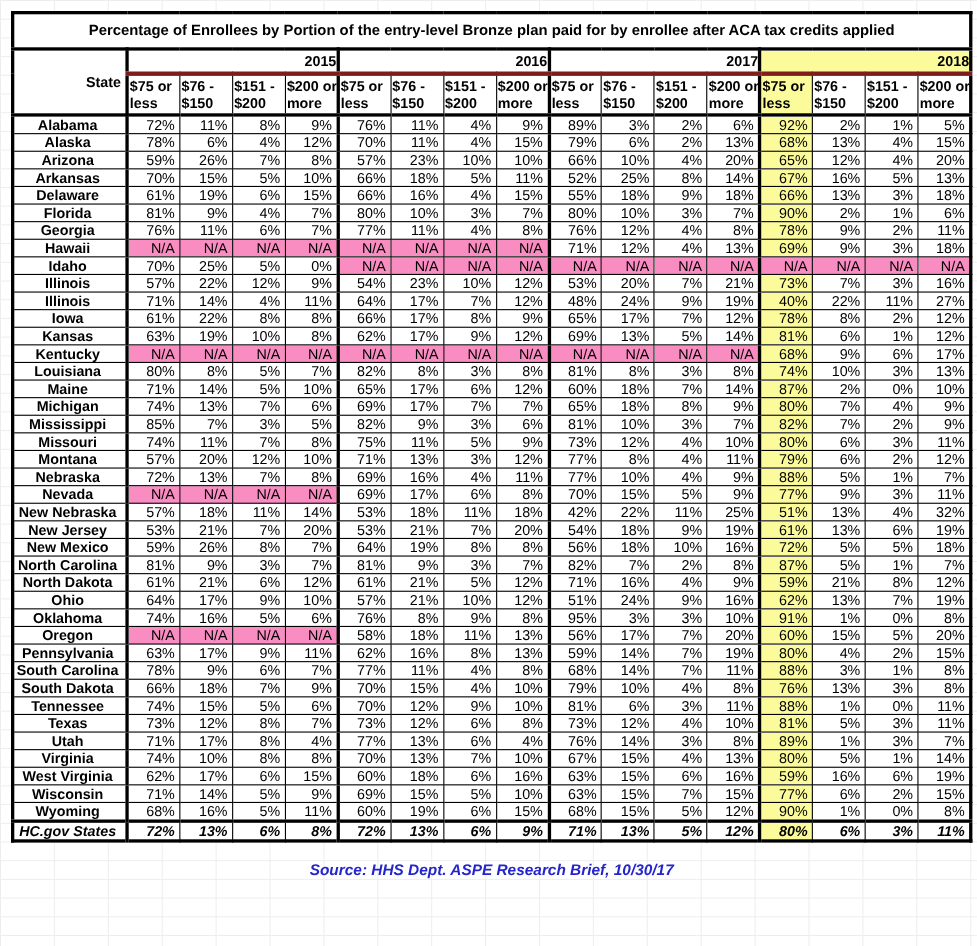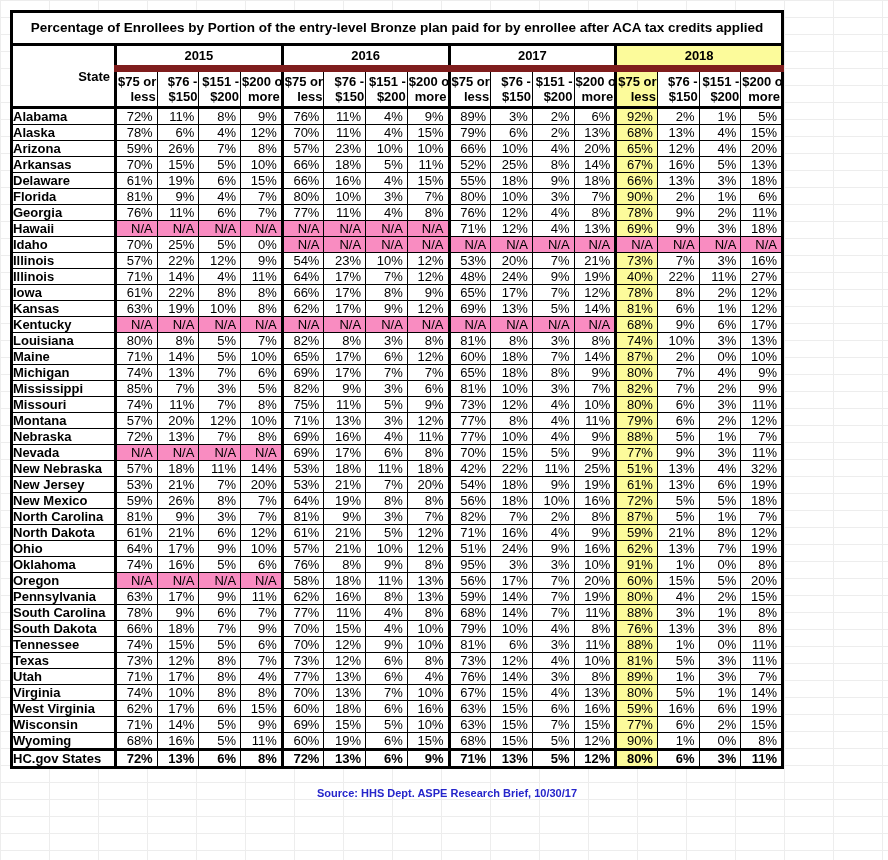--- a/index.html
+++ b/index.html
@@ -6,49 +6,49 @@
   body{
     width:888px;height:860px;overflow:hidden;background:#fff;
     background-image:
       linear-gradient(#ededed 1px, transparent 1px),
       linear-gradient(90deg,#ededed 1px, transparent 1px);
     background-size:49px 17px;
     font-family:"Liberation Sans",sans-serif;
   }
   table{
     border-collapse:collapse;table-layout:fixed;
-    width:774px;margin:10px 0 0 10px;
+    width:874px;margin:10px 0 0 10px;
     background:#fff;border:3px solid #000;
   }
   th,td{
     border:1px solid #000;
     font-family:"Liberation Sans",sans-serif;
     font-size:13px;height:15px;line-height:15px;
     padding:0 4px 0 0;text-align:right;white-space:nowrap;overflow:hidden;
   }
   .title-cell{
     border-bottom:3px solid #000;text-align:center;font-weight:bold;
     font-size:13.5px;height:30px;line-height:30px;padding:0;
   }
-  .year{border-bottom:7px solid #7f1d1d;text-align:center;font-weight:bold;height:19px;line-height:19px;padding:0;}
-  .sub{border-bottom:3px solid #000;text-align:right;font-weight:bold;line-height:15px;height:32px;padding:1px 1px;}
+  .year{border-bottom:4px solid #7f1d1d;text-align:right;font-weight:bold;height:19px;line-height:19px;padding:0;}
+  .sub{border-bottom:3px solid #000;text-align:left;font-weight:bold;line-height:15px;height:32px;padding:1px 1px;}
   .state-h{
     text-align:right;font-weight:bold;vertical-align:middle;
     border-right:3px solid #000;border-bottom:3px solid #000;
   }
-  .rowstate{text-align:left;font-weight:bold;border-right:3px solid #000;}
+  .rowstate{text-align:center;font-weight:bold;border-right:3px solid #000;}
   .grp{border-left:3px solid #000;}
   .na{background:var(--pink);}
   .hl{background:var(--yellow);}
   .bold{font-weight:normal;}
-  tr.totals th, tr.totals td{border-top:3px solid #000;font-weight:bold;}
+  tr.totals th, tr.totals td{border-top:3px solid #000;font-weight:bold;font-style:italic;}
   .source{width:874px;margin:14px 0 0 10px;text-align:center;}
   .source div{
-    color:var(--blue);font-weight:bold;
-    font-size:11px;line-height:21px;
+    color:var(--blue);font-weight:bold;font-style:italic;
+    font-size:14px;line-height:21px;
   }
 </style>
 </head>
 <body>
 
 <table>
   <colgroup>
     <col style="width:104px">
     <col>
       <col>

